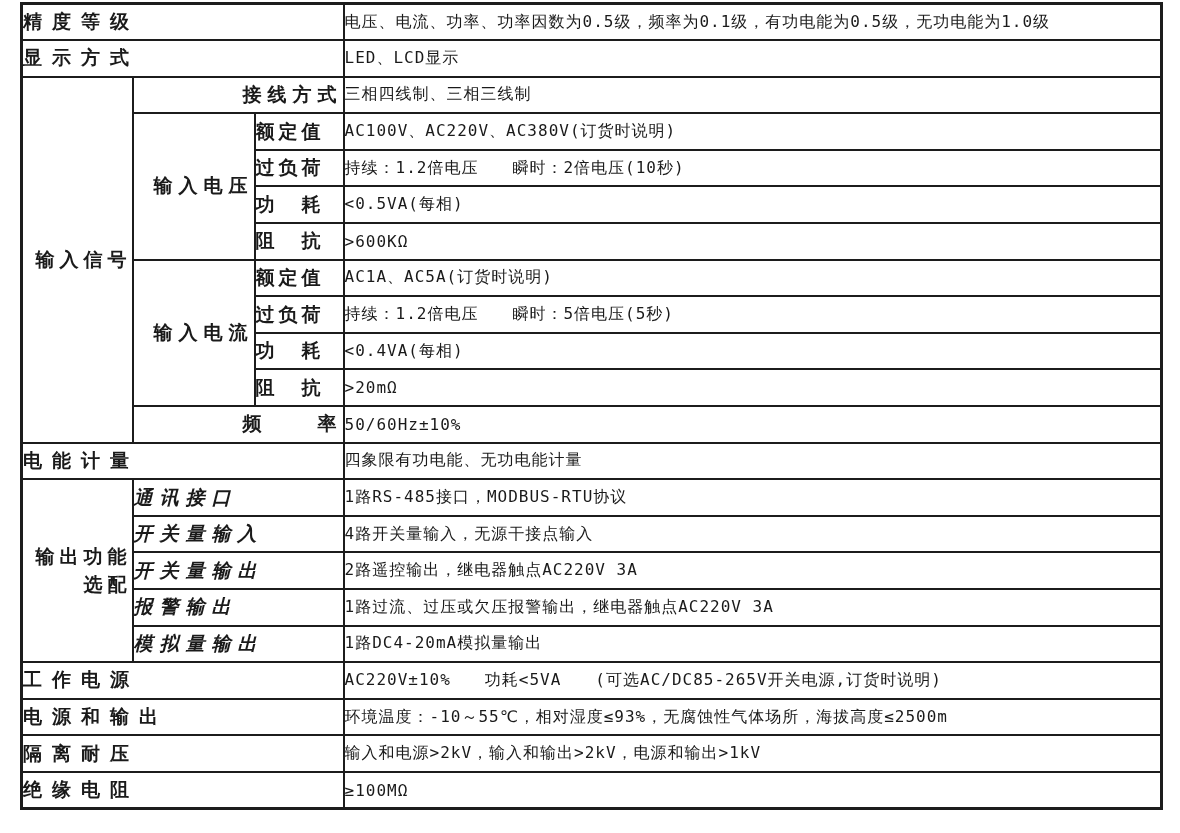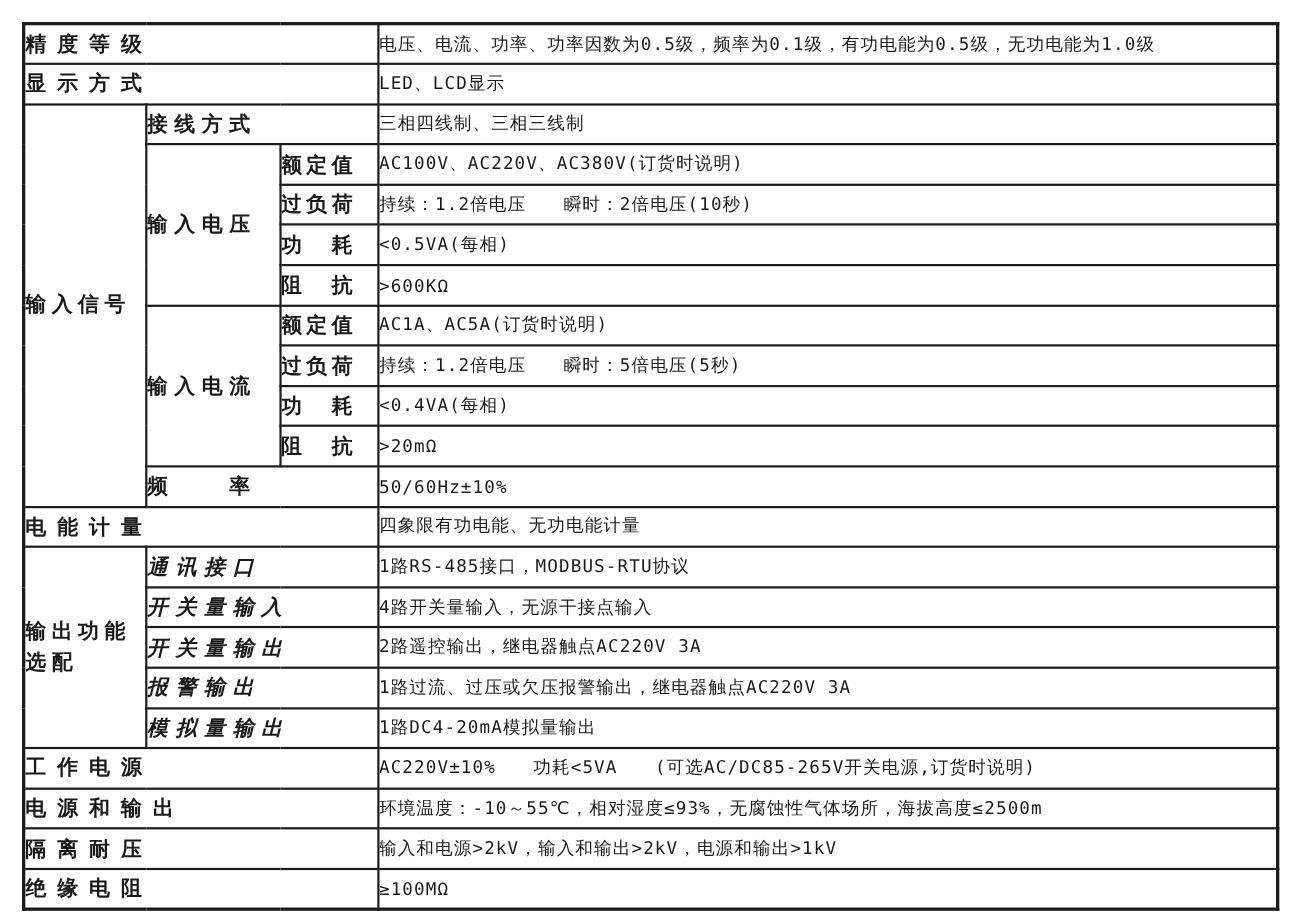--- a/index.html
+++ b/index.html
@@ -1,31 +1,31 @@
 <!DOCTYPE html>
 <html><head>
 <meta charset="utf-8">
 <style>
   html, body { margin:0; padding:0; background:#ffffff; }
   body { width:1180px; height:833px; overflow:hidden;
          font-family:"Liberation Sans", sans-serif; color:#1a1a1a; }
-  .wrap { position:absolute; left:20px; top:20px; }
+  .wrap { position:absolute; left:20px; top:2px; }
   table.spec { border-collapse:collapse; table-layout:fixed; width:1140px;
                border:3px solid #1c1c1c; }
   table.spec td { border:2px solid #1c1c1c; background:#ffffff; color:#1a1a1a;
                   overflow:hidden; vertical-align:middle; padding:0; }
   tr.r { height:36.6px; }
   
   td.lb { background:#dde8ee; }
   
   .lbl  { font-weight:bold; font-size:19px; }
   .main { padding-left:26px; letter-spacing:10px; }          
-  .grp  { text-align:left; letter-spacing:5px; white-space:normal;
+  .grp  { text-align:right; letter-spacing:5px; white-space:normal;
           padding:0 3px; line-height:1.45;margin-left:17px; }                 
-  .ctr2 { text-align:left; letter-spacing:6px; }           
+  .ctr2 { text-align:right; letter-spacing:6px; }           
   .c3   { text-align:left; letter-spacing:4px; }           
   .sub  { padding-left:14px; letter-spacing:7px;font-style:italic; }           
   
   .val  { font-family:"DejaVu Sans Mono","DejaVu Sans",sans-serif;
           font-size:16px; letter-spacing:1px; padding-left:9px;
           white-space:nowrap; }
 </style>
 </head>
 <body>
 

